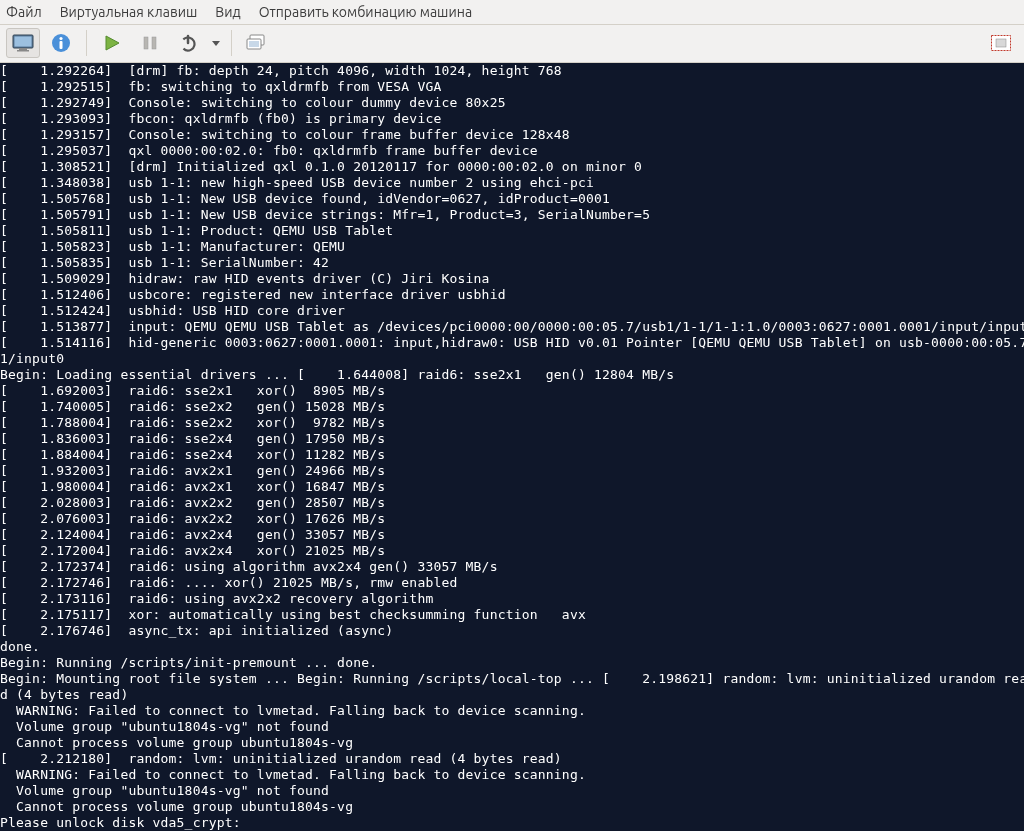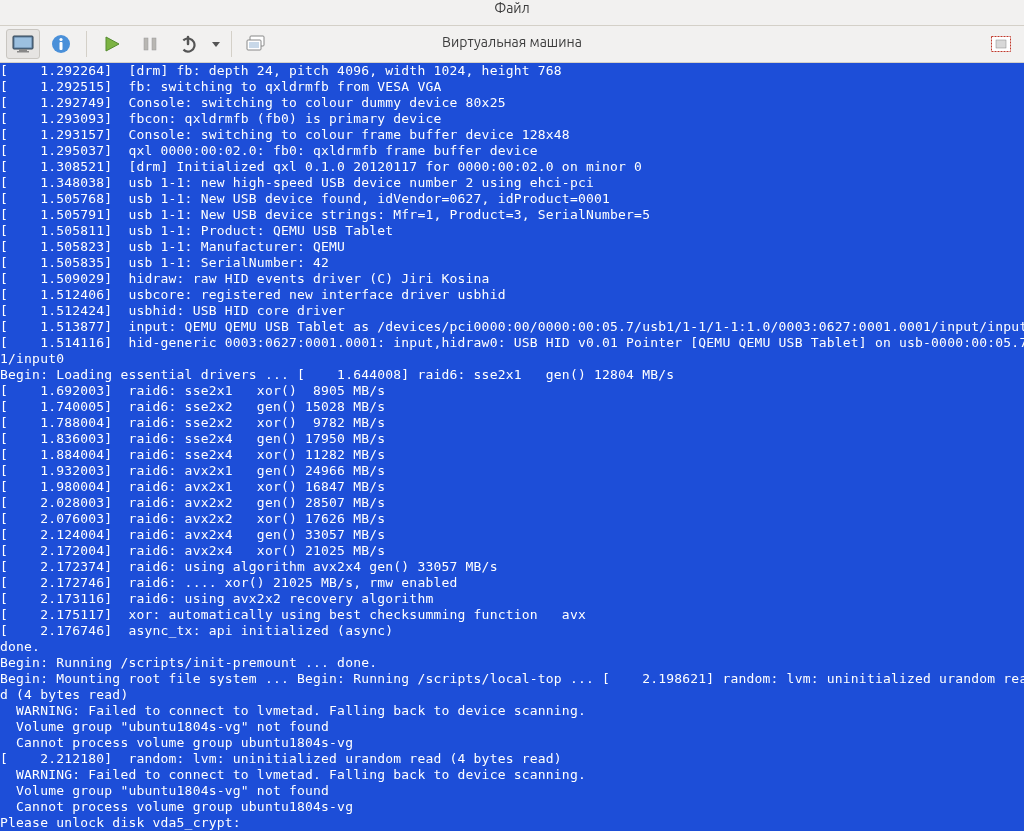--- a/index.html
+++ b/index.html
@@ -14,21 +14,20 @@
   }
   .menubar {
     height: 26px;
     display: flex;
     align-items: center;
     padding: 0 6px;
     border-bottom: 1px solid #d4d0c8;
     font-size: 14px;
     color: #3c3c3c;
     gap: 18px;
-    flex-direction: column;
   }
   .menubar .menu-item {
     cursor: default;
   }
   .toolbar {
     height: 40px;
     display: flex;
     align-items: center;
     padding: 0 6px;
     border-bottom: 1px solid #d4d0c8;
@@ -59,37 +58,37 @@
   .dropdown-arrow {
     display: flex;
     align-items: center;
     justify-content: center;
     width: 14px;
     height: 30px;
     color: #555;
   }
   .console {
     flex: 1;
-    background: #1d4ed8;
+    background: #0f172a;
     color: #fff;
     font-family: "DejaVu Sans Mono", "Consolas", monospace;
     font-size: 13px;
     line-height: 16px;
     white-space: pre;
     padding: 0;
     letter-spacing: 0.2px;
   }
   .console div { white-space: pre; }
 </style>
 </head>
 <body>
 
 <div class="menubar">
   <span class="menu-item">Файл</span>
-  <span class="menu-item">Виртуальная машина</span>
+  <span class="menu-item">Виртуальная клавиш</span>
   <span class="menu-item">Вид</span>
   <span class="menu-item">Отправить комбинацию машина</span>
 </div>
 
 <div class="toolbar">
   <div class="btn active">
     <svg width="22" height="18" viewBox="0 0 22 18">
         <rect x="1" y="1" width="20" height="13" rx="1" fill="#5a7a9a" stroke="#345" stroke-width="1"></rect>
         <rect x="2.5" y="2.5" width="17" height="10" fill="#9cc0e0"></rect>
         <rect x="7" y="14" width="8" height="2" fill="#888"></rect>

